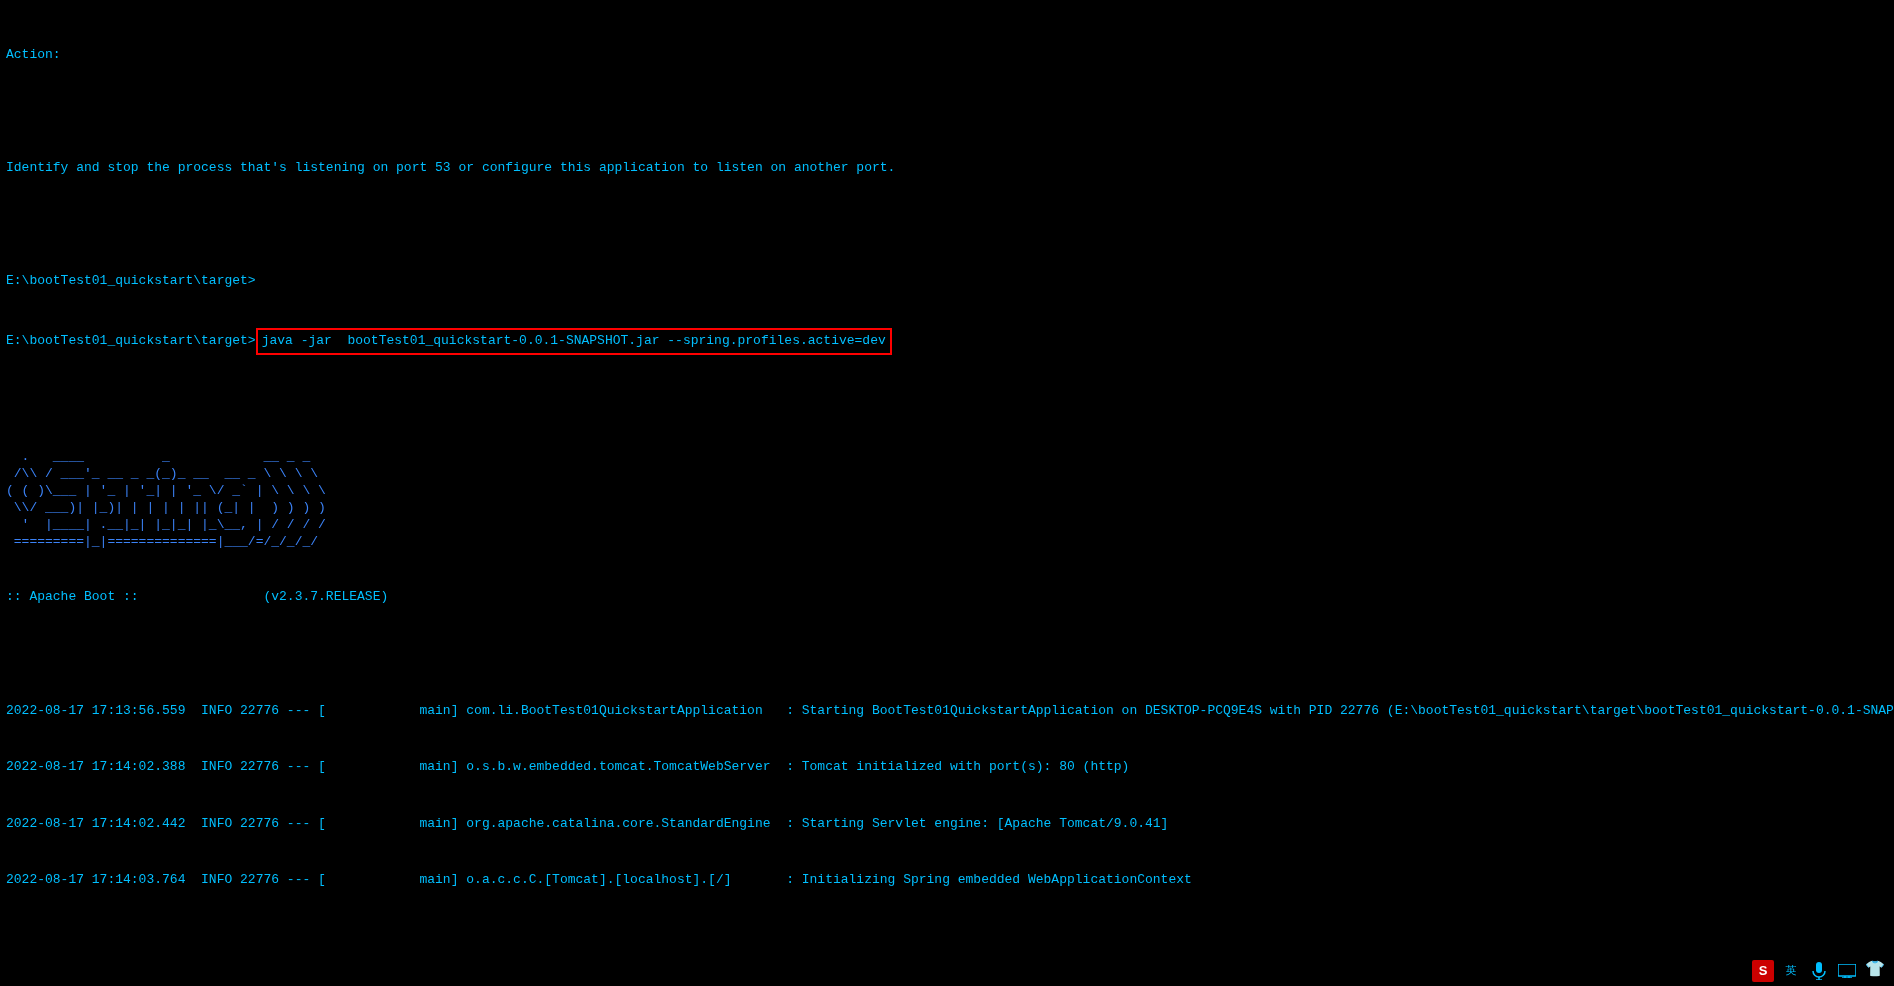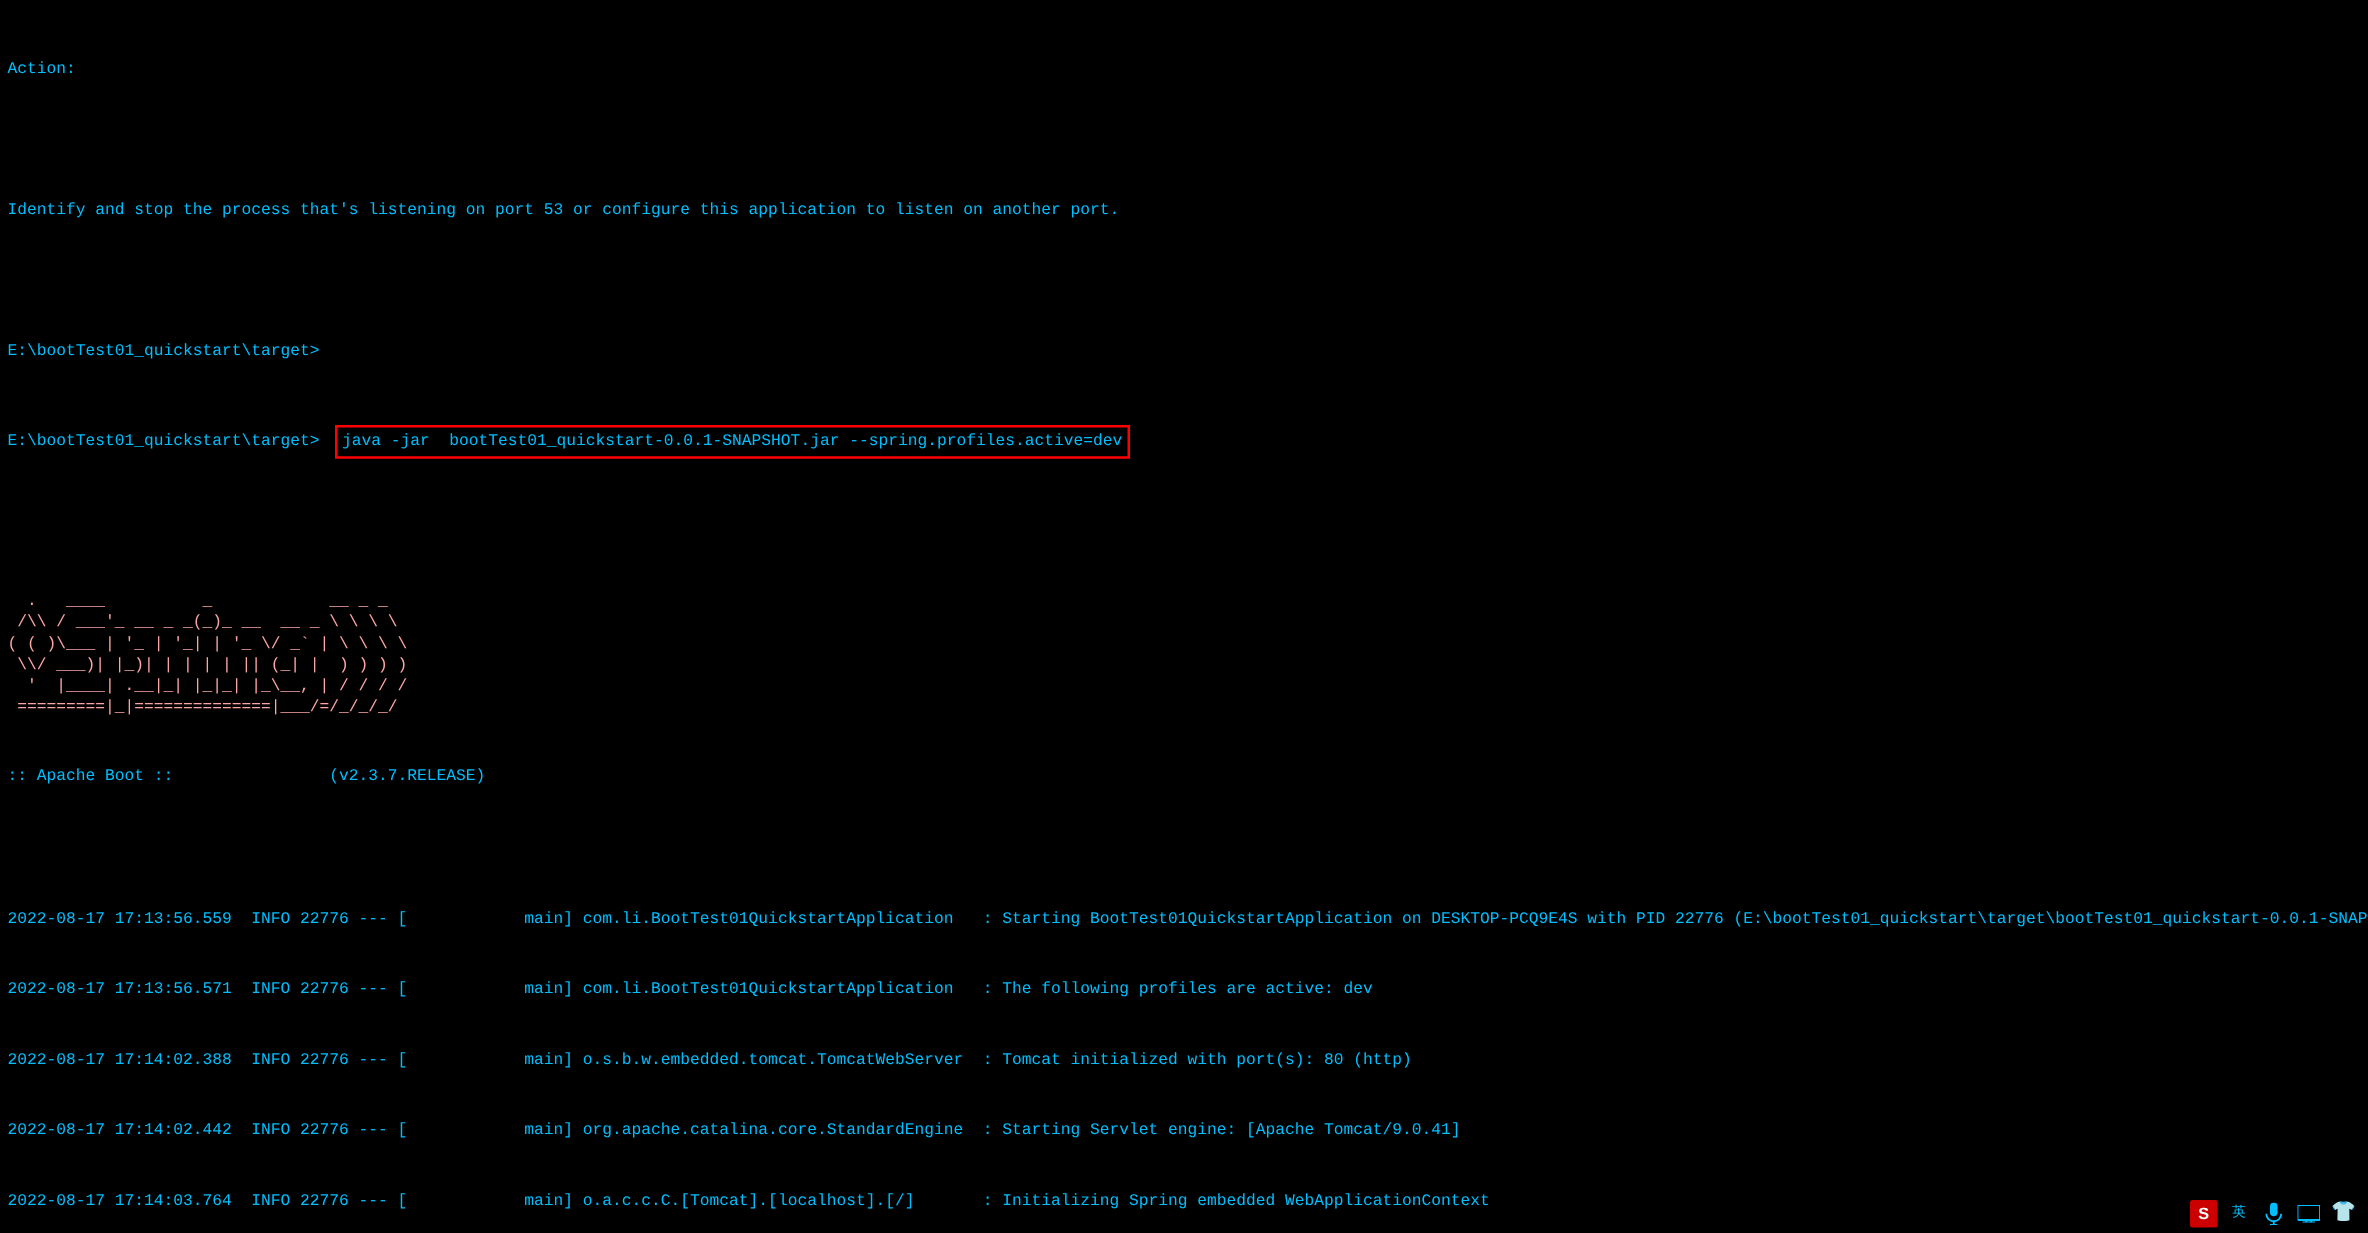--- a/index.html
+++ b/index.html
@@ -19,25 +19,25 @@
       font-family: 'Courier New', Courier, monospace;
     }
     .line {
       display: block;
       white-space: pre;
     }
     .highlighted-box {
       display: inline-block;
       border: 2px solid #FF0000;
       padding: 2px 4px;
-      margin: 12px;
+      margin: 0;
       white-space: pre;
     }
     .spring-logo {
-      color: #fca5a5;
+      color: #3b82f6;
       font-size: 13px;
       line-height: 1.3;
       white-space: pre;
       display: block;
     }
     .taskbar-icons {
       position: fixed;
       bottom: 4px;
       right: 8px;
       display: flex;
@@ -83,21 +83,20 @@
   <span class="empty-line"></span>
   <span class="line spring-logo">  .   ____          _            __ _ _
  /\\ / ___'_ __ _ _(_)_ __  __ _ \ \ \ \
 ( ( )\___ | '_ | '_| | '_ \/ _` | \ \ \ \
  \\/ ___)| |_)| | | | | || (_| |  ) ) ) )
   '  |____| .__|_| |_|_| |_\__, | / / / /
  =========|_|==============|___/=/_/_/_/</span>
   <span class="line">:: Apache Boot ::                (v2.3.7.RELEASE)</span>
   <span class="empty-line"></span>
   <span class="line">2022-08-17 17:13:56.559  INFO 22776 --- [            main] com.li.BootTest01QuickstartApplication   : Starting BootTest01QuickstartApplication on DESKTOP-PCQ9E4S with PID 22776 (E:\bootTest01_quickstart\target\bootTest01_quickstart-0.0.1-SNAPSHOT.jar started by 16402 in E:\bootTest01_quickstart\target)</span>
-  <span class="line">2022-08-17 17:13:56.571  INFO 22776 --- [            main] com.li.BootTest01QuickstartApplication   : The following profiles are active: dev</span>
   <span class="line">2022-08-17 17:14:02.388  INFO 22776 --- [            main] o.s.b.w.embedded.tomcat.TomcatWebServer  : Tomcat initialized with port(s): 80 (http)</span>
   <span class="line">2022-08-17 17:14:02.442  INFO 22776 --- [            main] org.apache.catalina.core.StandardEngine  : Starting Servlet engine: [Apache Tomcat/9.0.41]</span>
   <span class="line">2022-08-17 17:14:03.764  INFO 22776 --- [            main] o.a.c.c.C.[Tomcat].[localhost].[/]       : Initializing Spring embedded WebApplicationContext</span>
   
   
   
   
   
   
   

